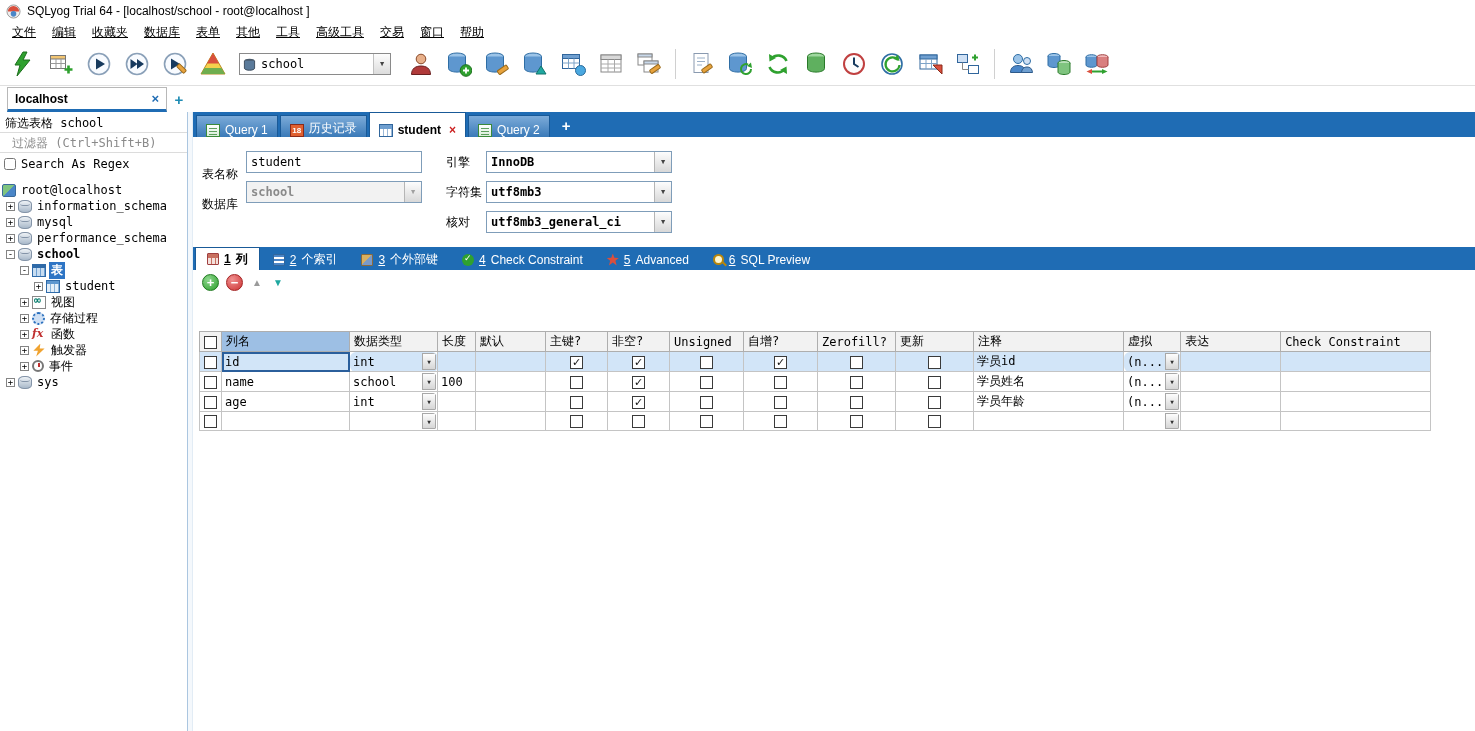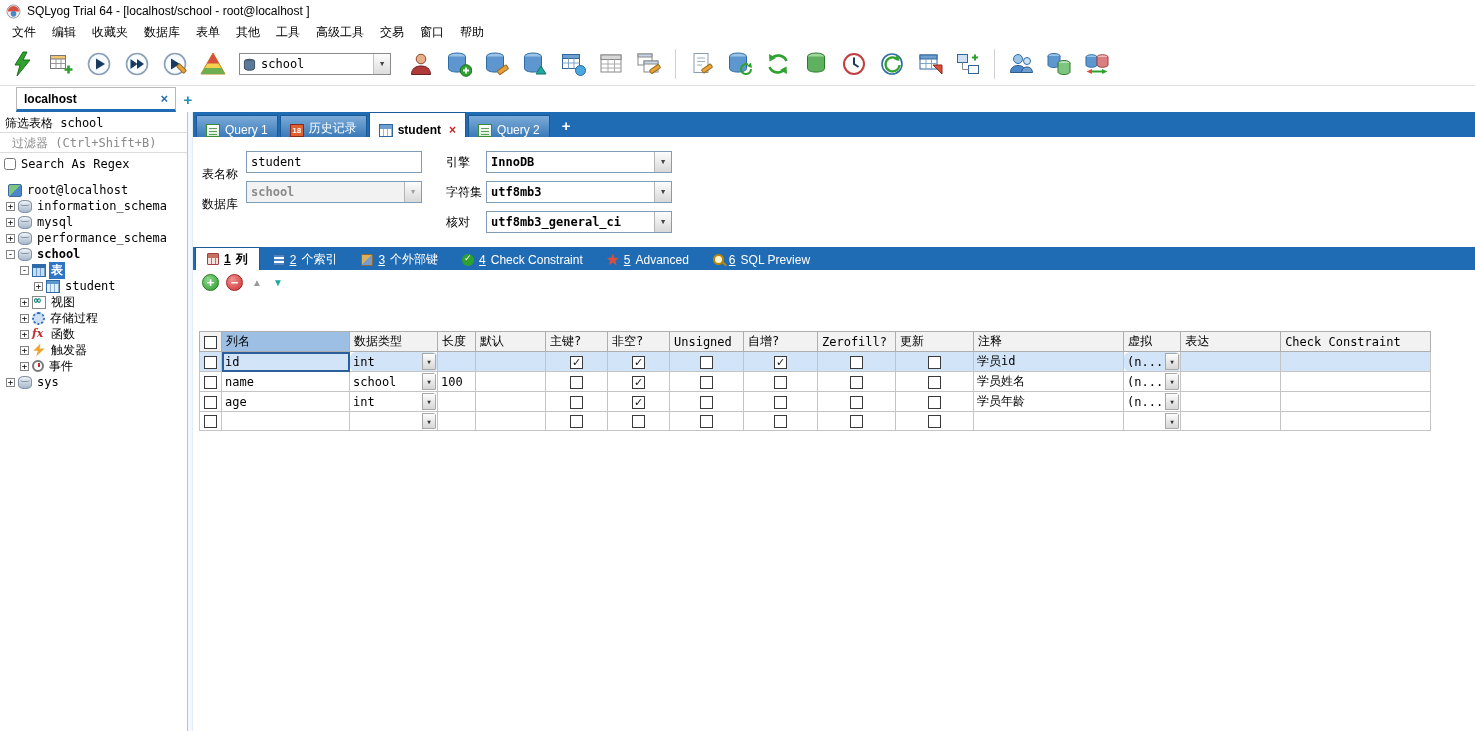--- a/index.html
+++ b/index.html
@@ -5,54 +5,54 @@
   * { margin:0; padding:0; box-sizing:border-box; }
   html,body { width:1475px; height:731px; overflow:hidden; }
   body { font-family:"Liberation Sans","DejaVu Sans",sans-serif; font-size:12px; color:#000; background:#fff; }
   #app { width:1475px; height:731px; display:flex; flex-direction:column; }
 
   
   .titlebar { height:22px; display:flex; align-items:center; gap:6px; padding-left:6px; background:#fff; }
   .titlebar .title { font-size:12px; }
 
   
-  .menubar { height:21px; display:flex; align-items:center; padding-left:4px; background:#fff; }
+  .menubar { height:21px; display:flex; align-items:center; padding-left:4px; background:#fff;text-decoration:underline; }
   .menubar .mi { padding:2px 8px; cursor:default; }
 
   
   .toolbar { height:43px; display:flex; align-items:center; gap:2px; padding-left:5px; border-bottom:1px solid #e0e0e0; background:#fff; }
   .tbtn { width:36px; height:36px; display:flex; align-items:center; justify-content:center; border-radius:3px; }
   .tsep { width:1px; height:30px; background:#d0d0d0; margin:0 6px; flex:none; }
   .dbcombo { width:152px; height:22px; border:1px solid #8a8a8a; background:#fff; display:flex; align-items:center; margin:0 10px 0 6px; font-family:"DejaVu Sans Mono",monospace; flex:none; }
   .dbcombo .val { flex:1; padding-left:3px; }
   .dbcombo .arrow { width:17px; align-self:stretch; border-left:1px solid #c0c0c0; background:linear-gradient(#fdfdfd,#dcdcdc); display:flex; align-items:center; justify-content:center; font-size:7px; color:#444; }
   .dbcombo .dbic { margin:0 2px 0 3px; display:flex; }
 
   
   .connrow { height:26px; display:flex; align-items:flex-end; background:#fff; }
-  .conntab { width:160px; height:25px; border:1px solid #b8b8b8; border-bottom:3px solid #1f6cb4; display:flex; align-items:center; padding:0 7px; font-weight:bold; background:#fff; margin-left:16px; }
+  .conntab { width:160px; height:25px; border:1px solid #b8b8b8; border-bottom:3px solid #1f6cb4; display:flex; align-items:center; padding:0 7px; font-weight:bold; background:#fff; margin-left:7px; }
   .conntab .x { margin-left:auto; color:#1f6cb4; font-weight:bold; cursor:pointer; font-size:13px; }
   .connadd { width:24px; height:25px; display:flex; align-items:center; justify-content:center; color:#1f8cb4; font-weight:bold; font-size:15px; }
 
   
   .split { flex:1; display:flex; min-height:0; }
   .sidebar { width:187px; display:flex; flex-direction:column; background:#fff; }
   .splitter { width:6px; background:#f4f8fc; border-left:1px solid #abc6e0; border-right:1px solid #e2ecf5; }
   .main { flex:1; display:flex; flex-direction:column; min-width:0; background:#fff; }
 
   
   .sb-filter-label { height:21px; padding:3px 5px; border-bottom:1px solid #dcdcdc; font-family:"DejaVu Sans Mono",monospace; white-space:nowrap; overflow:hidden; }
   .sb-filter-input { height:20px; border-bottom:1px solid #dcdcdc; }
   input.filter { width:100%; height:100%; border:none; outline:none; padding:2px 12px; font:12px "DejaVu Sans Mono",monospace; color:#ec4899; }
   input.filter::placeholder { color:#8a8a8a; opacity:1; }
   .sb-regex { height:22px; display:flex; align-items:center; gap:5px; padding:0 4px; font-family:"DejaVu Sans Mono",monospace; }
   .sb-regex input { width:12px; height:12px; }
   .tree { flex:1; overflow:hidden; padding-top:7px; font-family:"DejaVu Sans Mono",monospace; font-size:12px; }
   .titem { height:16px; display:flex; align-items:center; gap:3px; white-space:nowrap; cursor:default; }
-  .titem.lv0 { padding-left:8px; }
+  .titem.lv0 { padding-left:2px; }
   .titem.lv1 { padding-left:6px; }
   .titem.lv2 { padding-left:20px; }
   .titem.lv3 { padding-left:34px; }
   .exp { width:9px; height:9px; border:1px solid #848484; background:#fff; font-size:9px; line-height:7px; text-align:center; flex:none; font-family:"DejaVu Sans Mono",monospace; }
   .tlabel { padding:0 2px; }
   .titem.bold .tlabel { font-weight:bold; }
   .titem.selected .tlabel { background:#2e75c5; color:#fff; }
 
   
   .ti { width:14px; height:13px; flex:none; position:relative; display:inline-block; }

